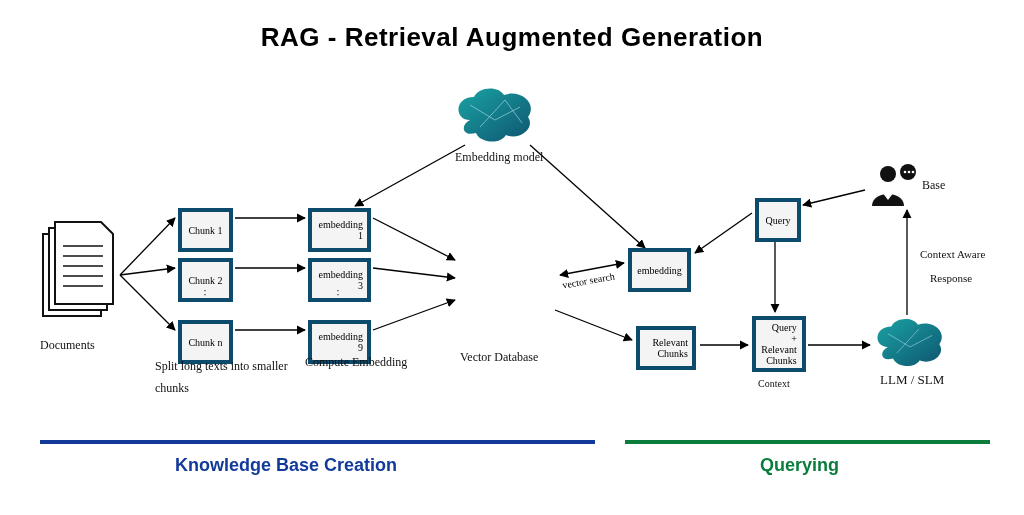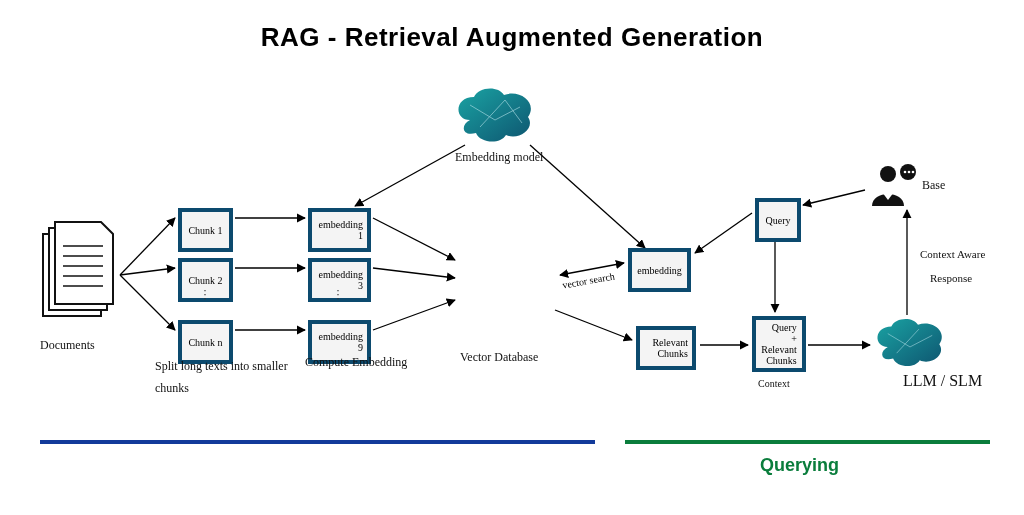--- a/index.html
+++ b/index.html
@@ -139,33 +139,34 @@
   <div class="brain" style="left:870px;top:315px;width:80px;height:55px">
     <svg width="80" height="55" viewBox="0 0 90 60">
       <path d="M20 35 C4 35 4 12 24 12 C28 2 48 0 54 10 C70 4 88 18 78 32 C86 44 68 56 56 50 C50 60 30 58 26 48 C12 52 10 40 20 35 Z" fill="url(#bg1)"></path>
       <g stroke="#bfe9ef" stroke-width="0.8" opacity="0.7">
         <line x1="20" y1="20" x2="45" y2="35"></line>
           <line x1="45" y1="35" x2="70" y2="22"></line>
         <line x1="30" y1="42" x2="55" y2="15"></line>
       </g>
     </svg>
   </div>
-  <div class="label hand" style="left:903px;top:372px;font-size:16px">LLM / SLM</div>
+  <div class="label hand" style="left:880px;top:372px;font-size:13px">LLM / SLM</div>
 
   <div class="user" style="left:868px;top:160px;width:50px;height:50px">
     <svg width="50" height="50" viewBox="0 0 50 50">
       <circle cx="20" cy="14" r="8" fill="#111"></circle>
       <path d="M4 46 C4 30 36 30 36 46 Z" fill="#111"></path>
       <path d="M14 32 L20 40 L26 32 L22 30 L18 30 Z" fill="#fff"></path>
       <circle cx="40" cy="12" r="8" fill="#111"></circle>
       <circle cx="37" cy="12" r="1.3" fill="#fff"></circle>
       <circle cx="41" cy="12" r="1.3" fill="#fff"></circle>
       <circle cx="45" cy="12" r="1.3" fill="#fff"></circle>
     </svg>
   </div>
   <div class="label hand" style="left:922px;top:178px;font-size:12px">Base</div>
 
   <div class="section-line" style="left:40px;top:440px;width:555px;background:#123a9a"></div>
+  <div class="section-label kb" style="left:175px;top:455px">Knowledge Base Creation</div>
 
   <div class="section-line" style="left:625px;top:440px;width:365px;background:#0a7d3c"></div>
   <div class="section-label querying" style="left:760px;top:455px">Querying</div>
 
 </div>
 
 </body></html>

